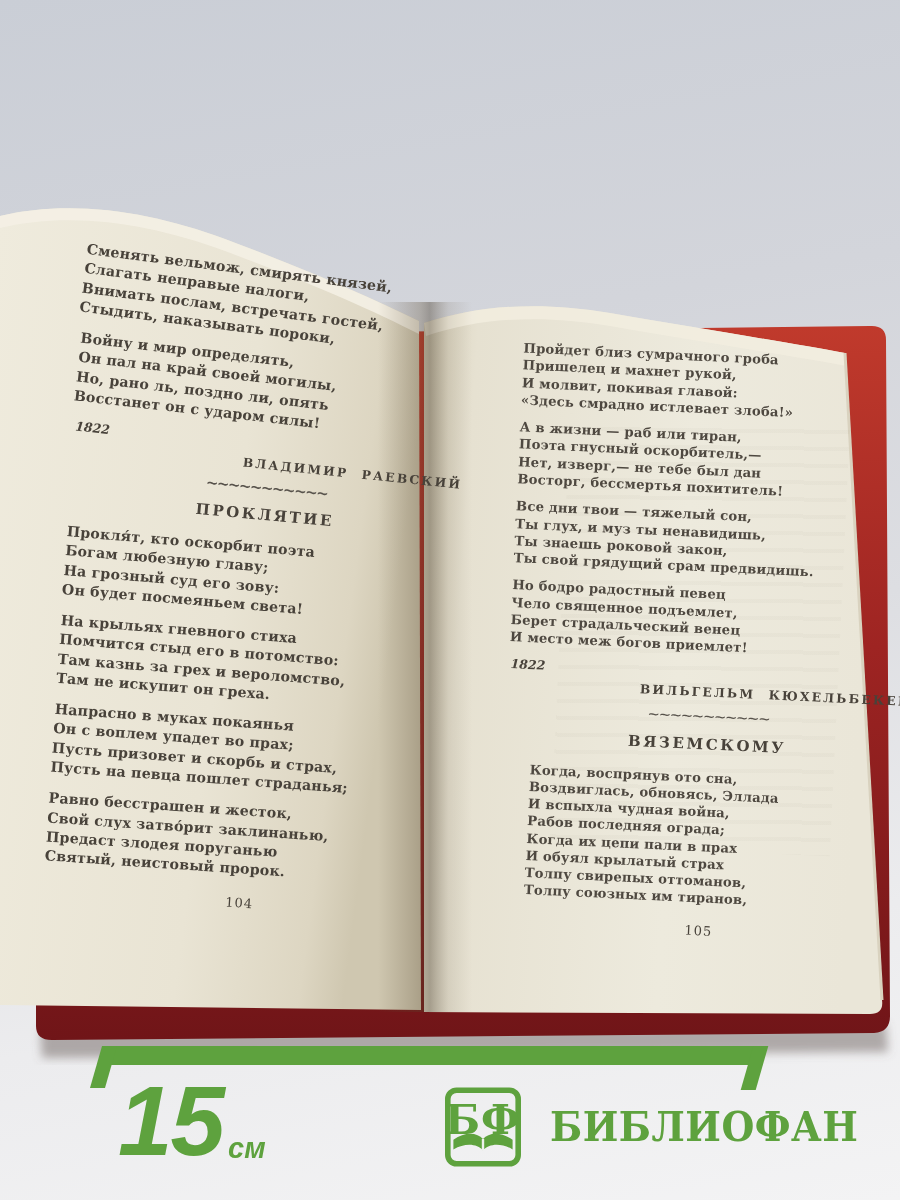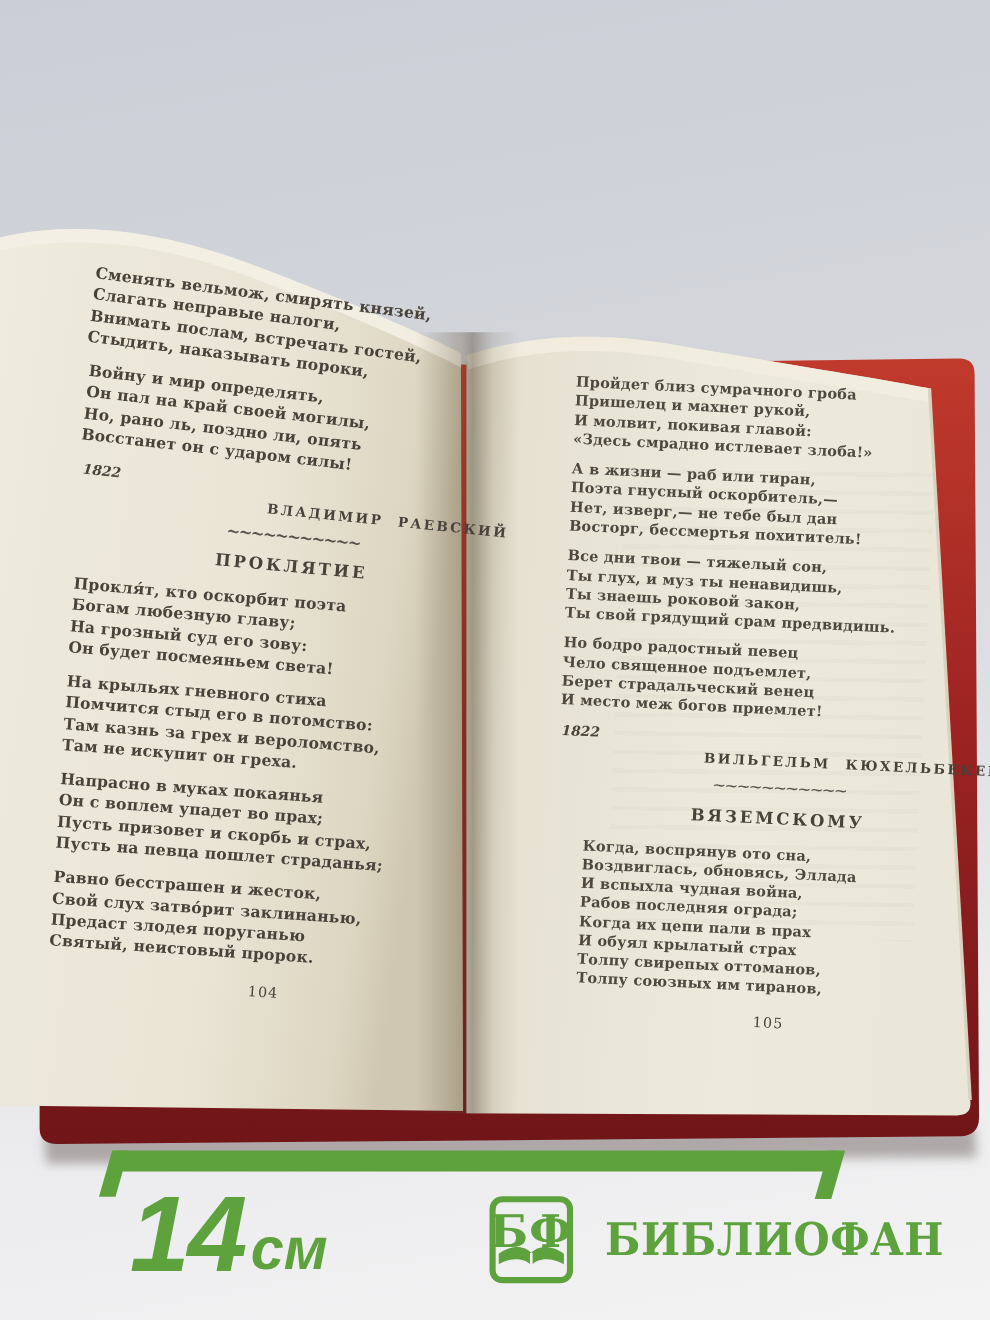--- a/index.html
+++ b/index.html
@@ -53,21 +53,21 @@
   .ruler{position:absolute;left:98px;top:1046px;width:664px;height:46px;}
   .ruler .bar{position:absolute;left:4px;right:4px;top:0;height:19px;background:var(--green);
     transform:skewX(-16deg);}
   .ruler .tick{position:absolute;top:0;width:15px;height:42px;background:var(--green);
     transform:skewX(-16deg);}
   .ruler .tick.l{left:-2px;}
   .ruler .tick.r{right:0;height:44px;}
   .ruler-label{position:absolute;left:118px;top:1072px;display:flex;align-items:flex-end;
     color:var(--green);font-family:"Liberation Sans",sans-serif;font-style:italic;font-weight:bold;}
   .ruler-label .val{font-size:98px;line-height:1;letter-spacing:-2px;}
-  .ruler-label .unit{font-size:54px;line-height:1;margin:0 0 7px 5px;}
+  .ruler-label .unit{font-size:29px;line-height:1;margin:0 0 7px 5px;}
 
   
   .logo{position:absolute;left:443px;top:1084px;display:flex;align-items:center;gap:27px;}
   .logo-icon{position:relative;width:80px;height:86px;}
   .logo-icon svg{width:100%;height:100%;display:block;}
   .logo-initials{position:absolute;left:0;top:12px;width:100%;text-align:center;
     font-weight:bold;font-size:41px;color:var(--green);letter-spacing:1px;}
   .logo-name{font-weight:bold;font-size:41px;color:var(--green);letter-spacing:.5px;
     transform:scaleX(.92);transform-origin:left center;}
 </style>
@@ -208,21 +208,21 @@
       </div>
       <div class="blk pagenum">105</div>
     </div>
 
   <div class="ruler">
     <div class="bar"></div>
     <div class="tick l"></div>
     <div class="tick r"></div>
   </div>
   <div class="ruler-label">
-    <span class="val">14</span>
+    <span class="val">15</span>
     <span class="unit">см</span>
   </div>
 
   <div class="logo">
     <div class="logo-icon">
       <svg viewBox="0 0 100 104" xmlns="http://www.w3.org/2000/svg">
         <rect x="6" y="6" width="88" height="92" rx="11" fill="none" stroke="#5ea23e" stroke-width="7"></rect>
         <path d="M13,68 C28,57 43,59 50,67 C57,59 72,57 87,68 L87,80 C72,71 57,73 50,81 C43,73 28,71 13,80 Z" fill="#5ea23e"></path>
         <path d="M50,67 L50,81" stroke="#eef1ec" stroke-width="3"></path>
       </svg>

